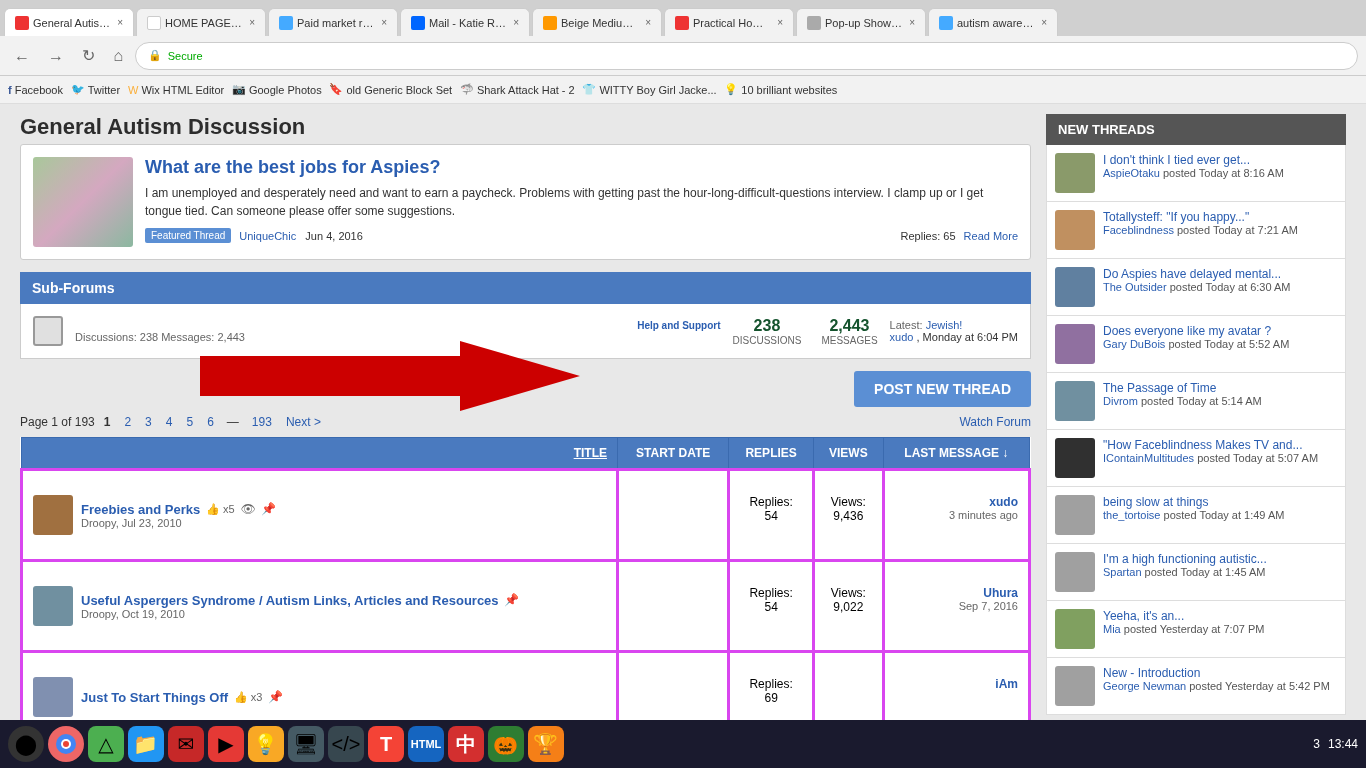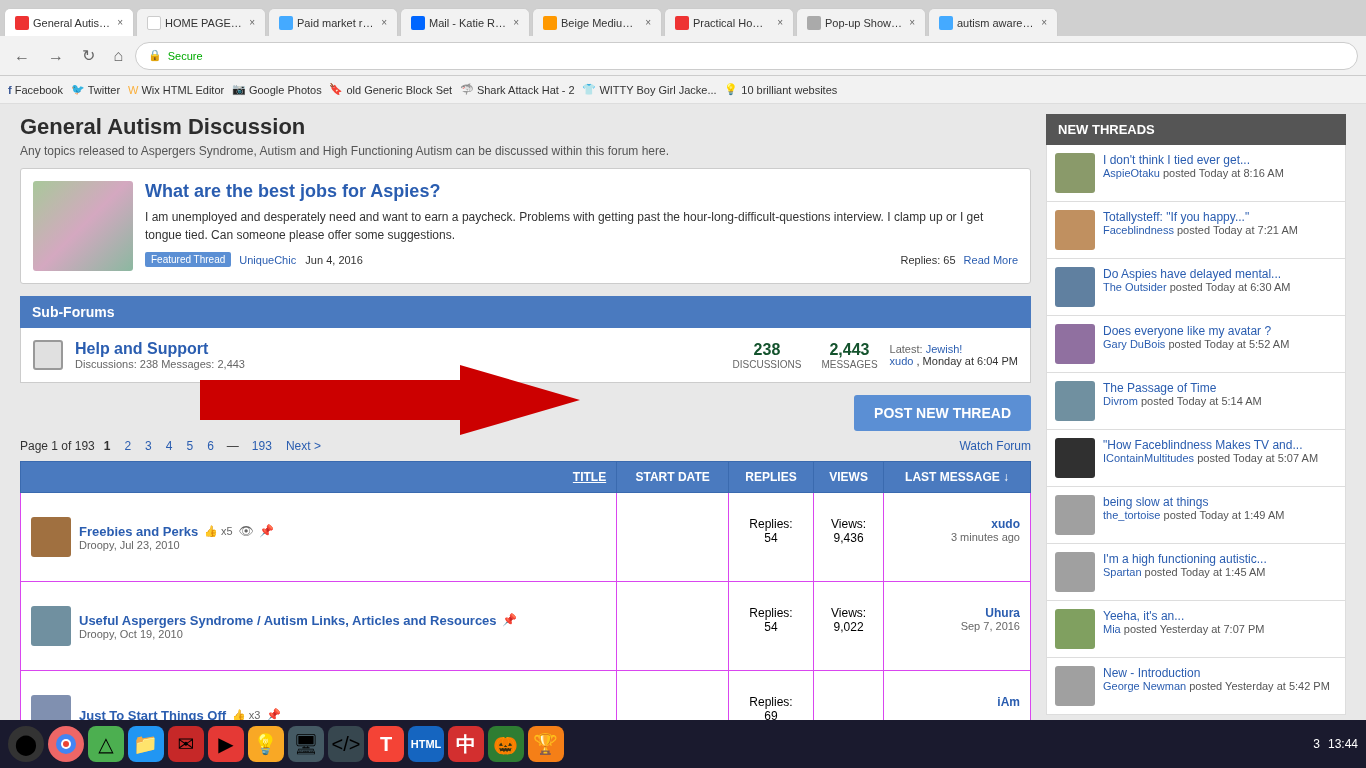--- a/index.html
+++ b/index.html
@@ -42,21 +42,21 @@
     .featured-label { background: #5b8fd4; color: #fff; font-size: 10px; padding: 2px 6px; border-radius: 2px; }
     .featured-author { font-size: 11px; color: #333; }
     .featured-replies { font-size: 11px; color: #333; }
     .read-more { color: #2a5db0; font-size: 11px; cursor: pointer; }
 
     
     .sub-forums-header { background: #4a7abf; color: #fff; padding: 8px 12px; font-size: 14px; font-weight: bold; margin-bottom: 0; }
     .sub-forum-row { background: #fff; border: 1px solid #ccc; border-top: none; padding: 12px; display: flex; align-items: center; gap: 12px; margin-bottom: 12px; }
     .sub-forum-icon { width: 30px; height: 30px; border: 2px solid #999; border-radius: 3px; background: #e0e0e0; flex-shrink: 0; }
     .sub-forum-info { flex: 1; }
-    .sub-forum-name { font-size: 16px; color: #2a5db0; font-weight: bold; }
+    .sub-forum-name { font-size: 10px; color: #2a5db0; font-weight: bold; text-align: right; }
     .sub-forum-meta { font-size: 11px; color: #666; }
     .sub-forum-stats { display: flex; gap: 20px; text-align: center; }
     .stat-block { }
     .stat-num { font-size: 16px; font-weight: bold; color: #14532d; }
     .stat-label { font-size: 10px; color: #666; }
     .sub-forum-latest { font-size: 11px; color: #333; }
     .latest-label { color: #666; }
 
     
     .post-thread-btn { background: #5b8fd4; color: #fff; border: none; padding: 10px 20px; font-size: 14px; font-weight: bold; cursor: pointer; border-radius: 3px; float: right; }
@@ -65,21 +65,21 @@
     .pagination-row { display: flex; justify-content: space-between; align-items: center; padding: 6px 0; clear: both; }
     .pagination-left { font-size: 12px; color: #333; display: flex; align-items: center; gap: 4px; }
     .page-num { color: #2a5db0; cursor: pointer; padding: 2px 5px; }
     .page-num.active { font-weight: bold; color: #333; }
     .watch-forum { font-size: 12px; color: #2a5db0; cursor: pointer; }
 
     
     .thread-table { width: 100%; border-collapse: collapse; background: #fff; }
     .thread-table th { background: #4a7abf; color: #fff; padding: 8px 10px; text-align: center; font-size: 12px; border: 1px solid #3a6aaf; }
     .thread-table th.title-col { text-align: right; text-decoration: underline; }
-    .thread-table td { padding: 24px 10px; border: 1px solid #d946ef; vertical-align: top; font-size: 12px; }
+    .thread-table td { padding: 24px 10px; border: 3px solid #d946ef; vertical-align: top; font-size: 12px; }
     .thread-title-link { color: #2a5db0; font-weight: bold; font-size: 13px; }
     .thread-author { font-size: 11px; color: #666; }
     .thread-avatar { width: 40px; height: 40px; border-radius: 3px; background: #c0a080; flex-shrink: 0; }
     .thread-row td { background: #fff; }
     .icon-thumbs { color: #666; font-size: 11px; }
 
     
     .sidebar { width: 300px; flex-shrink: 0; }
     .new-threads-header { background: #555; color: #fff; padding: 8px 12px; font-size: 13px; font-weight: bold; }
     .new-thread-item { background: #fff; border: 1px solid #ddd; border-top: none; padding: 8px; display: flex; align-items: flex-start; gap: 8px; }
@@ -186,21 +186,20 @@
     <span class="bookmark-item">
       <span>💡</span>
       <span>10 brilliant websites</span>
     </span>
   </div>
 </div>
 
 <div class="page-content">
   <div class="main-content">
     <h1 class="page-title">General Autism Discussion</h1>
-    <p class="page-desc">Any topics released to Aspergers Syndrome, Autism and High Functioning Autism can be discussed within this forum here.</p>
 
     <div class="featured-thread">
       <div class="featured-img">
         <div class="featured-img-inner"></div>
       </div>
       <div class="featured-content">
         <div class="featured-title">What are the best jobs for Aspies?</div>
         <div class="featured-text">I am unemployed and desperately need and want to earn a paycheck. Problems with getting past the hour-long-difficult-questions interview. I clamp up or I get tongue tied. Can someone please offer some suggestions.</div>
         <div class="featured-meta">
           <div style="display:flex;align-items:center;gap:8px;">

